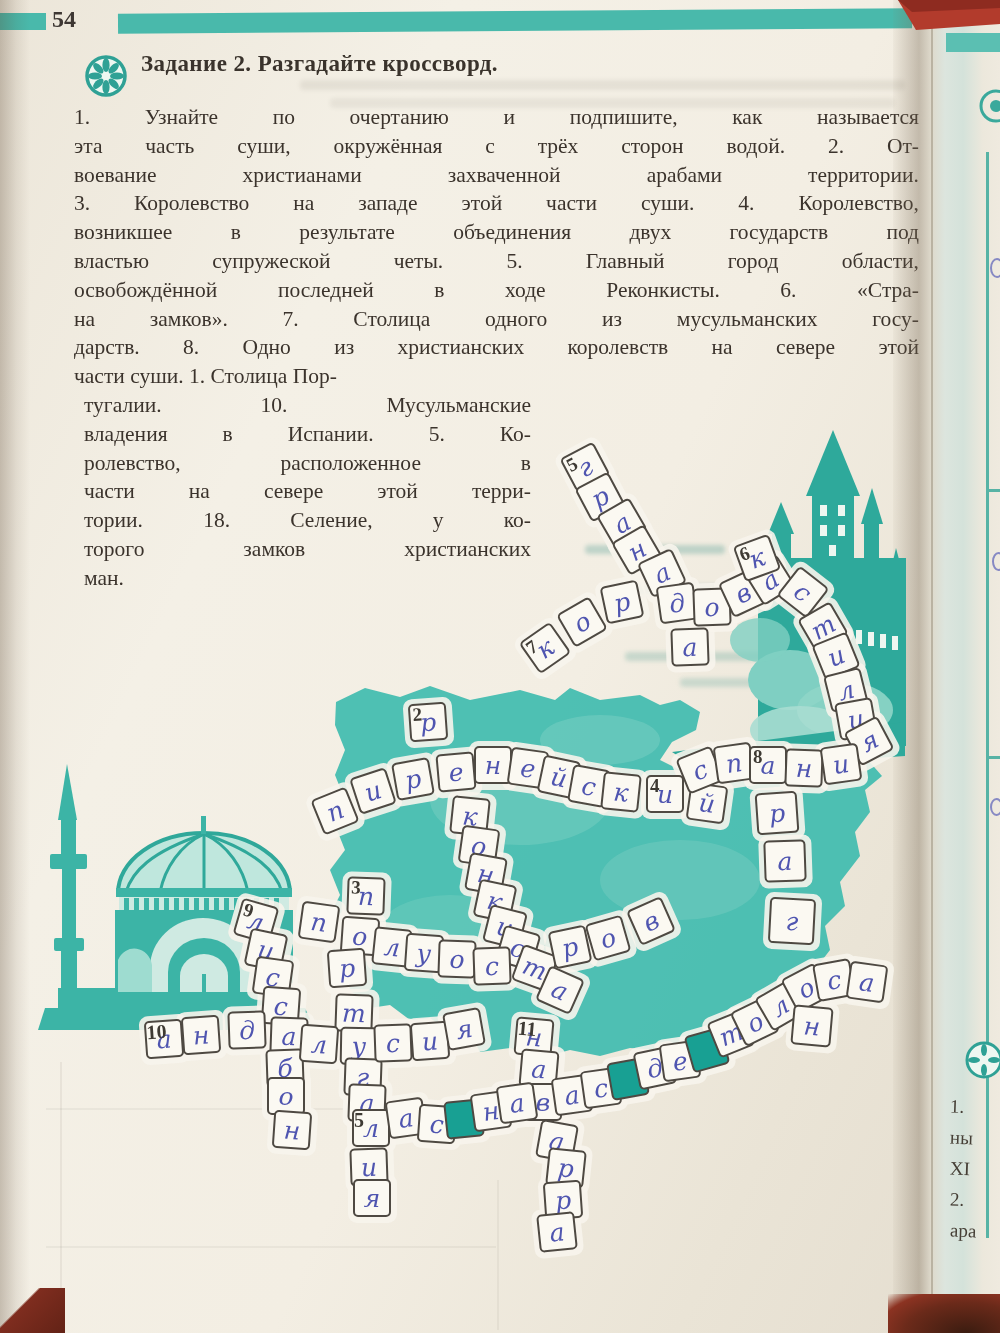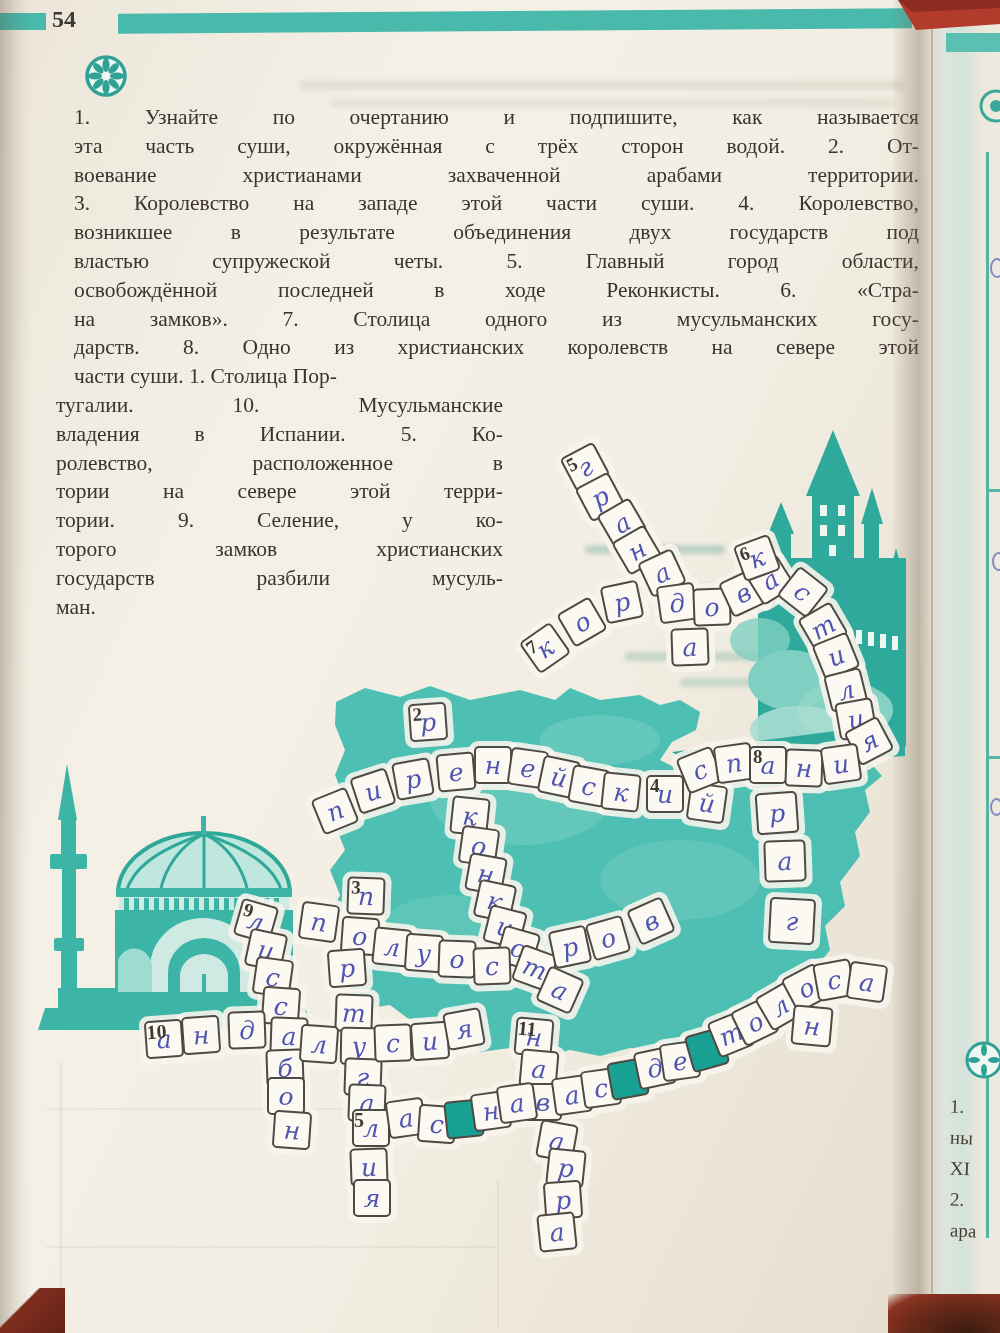--- a/index.html
+++ b/index.html
@@ -158,41 +158,41 @@
       <ellipse cx="24" cy="13" rx="3.6" ry="7"></ellipse>
       <ellipse cx="24" cy="35" rx="3.6" ry="7"></ellipse>
       <ellipse cx="13" cy="24" rx="7" ry="3.6"></ellipse>
       <ellipse cx="35" cy="24" rx="7" ry="3.6"></ellipse>
       <ellipse cx="16.3" cy="16.3" rx="3.4" ry="6.5" transform="rotate(-45 16.3 16.3)"></ellipse>
       <ellipse cx="31.7" cy="16.3" rx="3.4" ry="6.5" transform="rotate(45 31.7 16.3)"></ellipse>
       <ellipse cx="16.3" cy="31.7" rx="3.4" ry="6.5" transform="rotate(45 16.3 31.7)"></ellipse>
       <ellipse cx="31.7" cy="31.7" rx="3.4" ry="6.5" transform="rotate(-45 31.7 31.7)"></ellipse>
     </g>
   </svg>
+  <div id="title">Задание 2. Разгадайте кроссворд.</div>
 
   <div class="tblock" id="clues1" style="left:74px;top:103px;width:845px;">
       <div class="ln">1. Узнайте по очертанию и подпишите, как называется</div>
       <div class="ln">эта часть суши, окружённая с трёх сторон водой. 2. От-</div>
       <div class="ln">воевание христианами захваченной арабами территории.</div>
       <div class="ln">3. Королевство на западе этой части суши. 4. Королевство,</div>
       <div class="ln">возникшее в результате объединения двух государств под</div>
       <div class="ln">властью супружеской четы. 5. Главный город области,</div>
       <div class="ln">освобождённой последней в ходе Реконкисты. 6. «Стра-</div>
       <div class="ln">на замков». 7. Столица одного из мусульманских госу-</div>
       <div class="ln">дарств. 8. Одно из христианских королевств на севере этой</div>
       <div class="ln nj">части суши. 1. Столица Пор-</div>
     </div>
-  <div class="tblock" id="clues2" style="left:56px;top:391px;width:447px;">
+  <div class="tblock" id="clues2" style="left:84px;top:391px;width:447px;">
       <div class="ln">тугалии. 10. Мусульманские</div>
       <div class="ln">владения в Испании. 5. Ко-</div>
       <div class="ln">ролевство, расположенное в</div>
-      <div class="ln">тории на севере этой терри-</div>
-      <div class="ln">тории. 9. Селение, у ко-</div>
+      <div class="ln">части на севере этой терри-</div>
+      <div class="ln">тории. 18. Селение, у ко-</div>
       <div class="ln">торого замков христианских</div>
-      <div class="ln">государств разбили мусуль-</div>
       <div class="ln nj">ман.</div>
     </div>
 
   <div id="cw">
       <div class="halo" style="left: 310.5px; top: 786.5px; width: 49px; height: 49px; transform: rotate(-22deg);"></div>
       <div class="halo" style="left: 348.5px; top: 766.5px; width: 49px; height: 49px; transform: rotate(-18deg);"></div>
       <div class="halo" style="left: 388.5px; top: 754.5px; width: 49px; height: 49px; transform: rotate(-10deg);"></div>
       <div class="halo" style="left: 431.5px; top: 747.5px; width: 49px; height: 49px; transform: rotate(-5deg);"></div>
       <div class="halo" style="left: 468.5px; top: 740.5px; width: 49px; height: 49px; transform: rotate(0deg);"></div>
       <div class="halo" style="left: 503.5px; top: 743.5px; width: 49px; height: 49px; transform: rotate(8deg);"></div>

